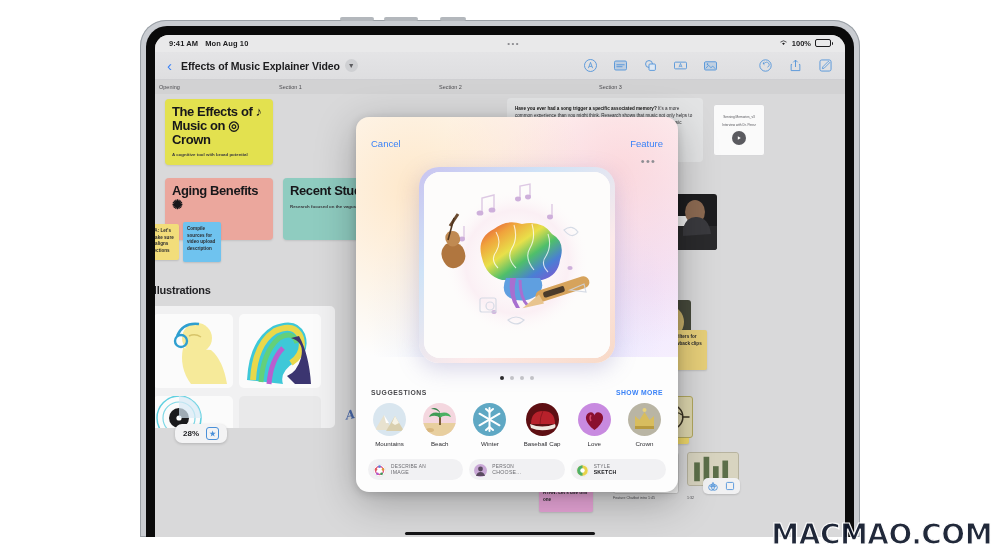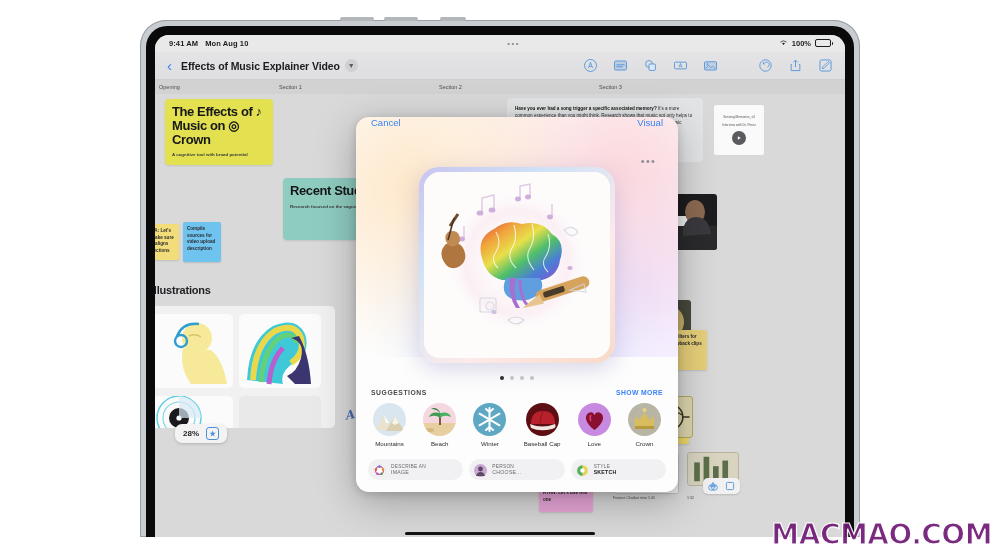--- a/index.html
+++ b/index.html
@@ -165,21 +165,21 @@
   }
   .modal-glow {
     position: absolute; left: 0; top: 0; width: 100%; height: 240px;
     background:
       radial-gradient(circle at 18% 30%, rgba(255,214,160,.55), transparent 55%),
       radial-gradient(circle at 82% 22%, rgba(255,190,190,.5), transparent 55%),
       radial-gradient(circle at 50% 80%, rgba(196,214,255,.55), transparent 60%),
       radial-gradient(circle at 90% 70%, rgba(225,200,255,.45), transparent 60%);
   }
   .modal-head {
-    position: relative; z-index: 2; height: 32px; display: flex; align-items: flex-start;
+    position: relative; z-index: 2; height: 32px; display: flex; align-items: flex-end;
     padding: 0 15px; justify-content: space-between;
   }
   .m-btn { font-size: 9.5px; color: #3a82f7; cursor: pointer; font-weight: 400; }
   .m-btn.primary { font-weight: 400; }
 
   .modal-body { position: relative; z-index: 2; flex: 1; display: flex; flex-direction: column; align-items: center; }
   .more-dots {
     position: absolute; right: 22px; top: 10px; color: #8e8e93; font-size: 11px;
     letter-spacing: 1.2px; line-height: 4px; cursor: pointer;
   }
@@ -218,21 +218,21 @@
   .chip-ico { width: 13px; height: 13px; border-radius: 50%; flex: none; }
   .chip-txt { display: flex; flex-direction: column; line-height: 1.18; overflow: hidden; }
   .chip-l1 { font-size: 4.8px; color: #6a6a6f; letter-spacing: .25px; }
   .chip-l2 { font-size: 5.2px; color: #17171a; font-weight: 700; letter-spacing: .25px; }
   .chip-l2.muted { color: #6a6a6f; font-weight: 400; }
 
   
   .wm {
     position: absolute; right: 8px; bottom: 8px; font-size: 28px; font-weight: 800;
     font-family: "DejaVu Sans", sans-serif; letter-spacing: -.5px; line-height: 1;
-    color: #701a75; -webkit-text-stroke: 1.2px #ffffff; text-stroke: 1.2px #ffffff;
+    color: #0f172a; -webkit-text-stroke: 1.2px #ffffff; text-stroke: 1.2px #ffffff;
     opacity: .92;
   }
 </style>
 </head>
 <body>
 
 <div id="stage">
 
   <div class="device">
     <div class="btn-top btn-vol1"></div>
@@ -325,20 +325,23 @@
           </div>
 
           <div class="board">
 
             <div class="card" style="left:10px;top:5px;width:108px;height:66px;background:#e3e14f">
               <h3>The Effects of ♪ Music on ◎ Crown</h3>
               <p>A cognitive tool with broad potential</p>
             </div>
 
 
+            <div class="card" style="left:10px;top:84px;width:108px;height:62px;background:#eba79d">
+              <h3>Aging Benefits ✺</h3>
+            </div>
 
             <div class="card" style="left:128px;top:84px;width:108px;height:62px;background:#8fccc0;overflow:hidden">
               <h3>Recent Studies</h3>
               <p>Research focused on the vagus nerve</p>
             </div>
 
             <div class="note" style="left:-8px;top:130px;width:32px;height:36px;background:#f2dd7a">HA: Let's make sure it aligns sections</div>
             <div class="note" style="left:28px;top:128px;width:38px;height:40px;background:#6fc3ef">Compile sources for video upload description</div>
 
             <div class="sectiontitle" style="left:-4px;top:190px">Illustrations</div>
@@ -539,21 +542,21 @@
               </svg>
             </div>
 
           </div>
 
           <div class="modal">
             <div class="modal-glow"></div>
 
             <div class="modal-head">
               <span class="m-btn">Cancel</span>
-              <span class="m-btn primary">Visual</span>
+              <span class="m-btn primary">Feature</span>
             </div>
 
             <div class="modal-body">
               <span class="more-dots">•••</span>
 
               <div class="genframe">
                 <div class="genimg">
                   <svg viewBox="0 0 186 186" style="width:100%;height:100%">
                     <defs>
                       <linearGradient id="brainG" x1="0" y1="0" x2="1" y2="1">

